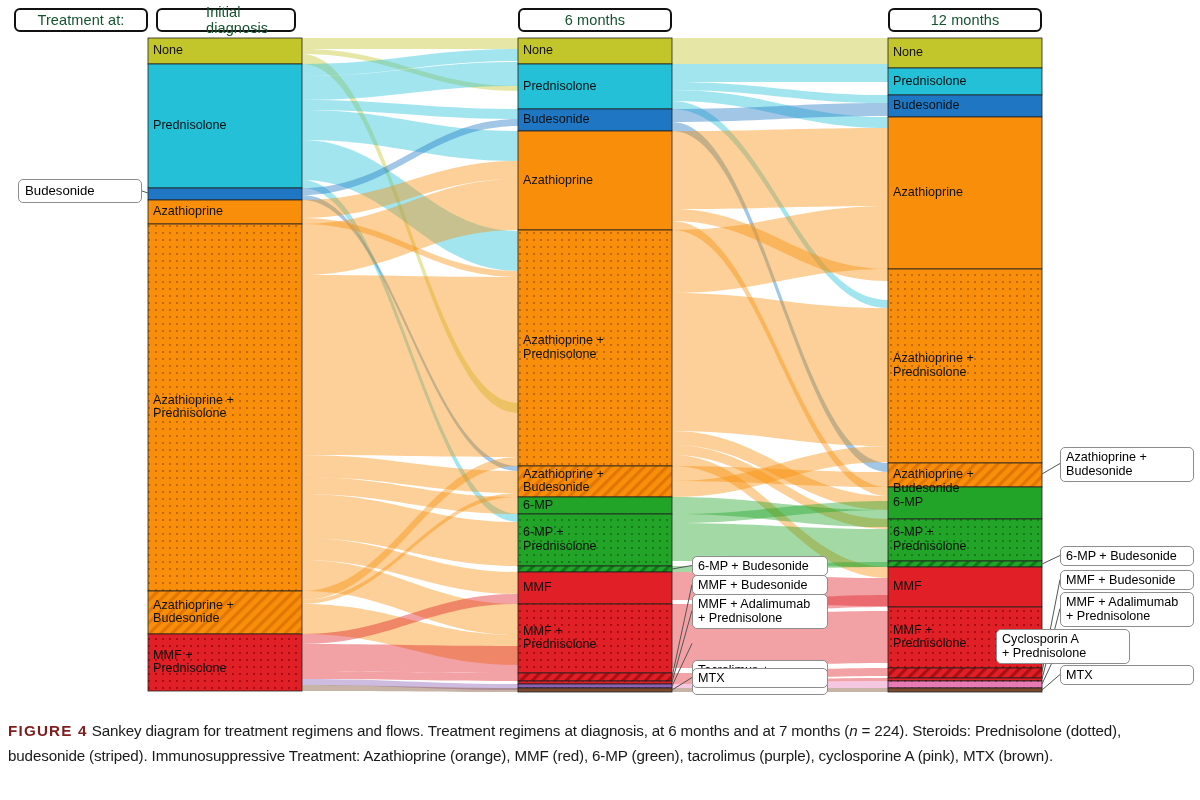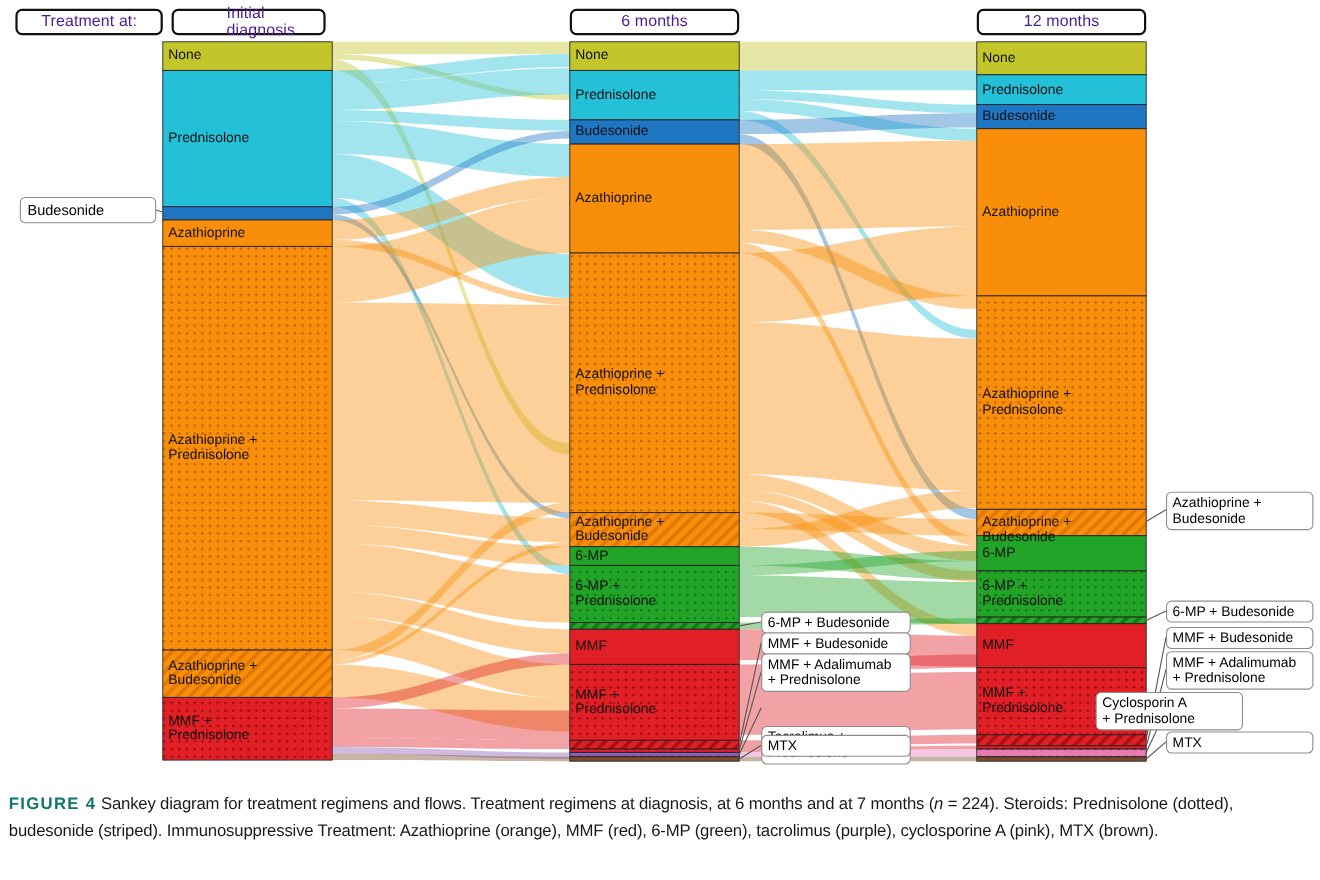--- a/index.html
+++ b/index.html
@@ -20,21 +20,21 @@
   .hdr {
     position: absolute;
     height: 24px;
     border: 2px solid #111;
     border-radius: 6px;
     background: #fff;
     display: flex;
     align-items: center;
     justify-content: center;
     font-size: 14.5px;
-    color: #4c1d95;
+    color: #14532d;
     letter-spacing: .1px;
     z-index: 40;
   }
   
   #sankey { position: absolute; left: 0; top: 0; }
   
   .callout {
     position: absolute;
     border: 1px solid #8d8d8d;
     border-radius: 5px;
@@ -64,21 +64,21 @@
     top: 718px;
     width: 1186px;
     font-size: 15.2px;
     line-height: 25px;
     color: #1a1a1a;
     letter-spacing: -0.15px;
   }
   #caption .figlab {
     font-weight: bold;
     letter-spacing: 1.2px;
-    color: #0f766e;
+    color: #7f1d1d;
   }
   #caption i { font-style: italic; }
 </style>
 </head>
 <body>
 
 <div id="page">
 
   <div class="hdr" style="left:14px; top:8px; width:134px;">Treatment at:</div>
   <div class="hdr" style="left:156px; top:8px; width:140px;padding-left:48px;">Initial diagnosis</div>

